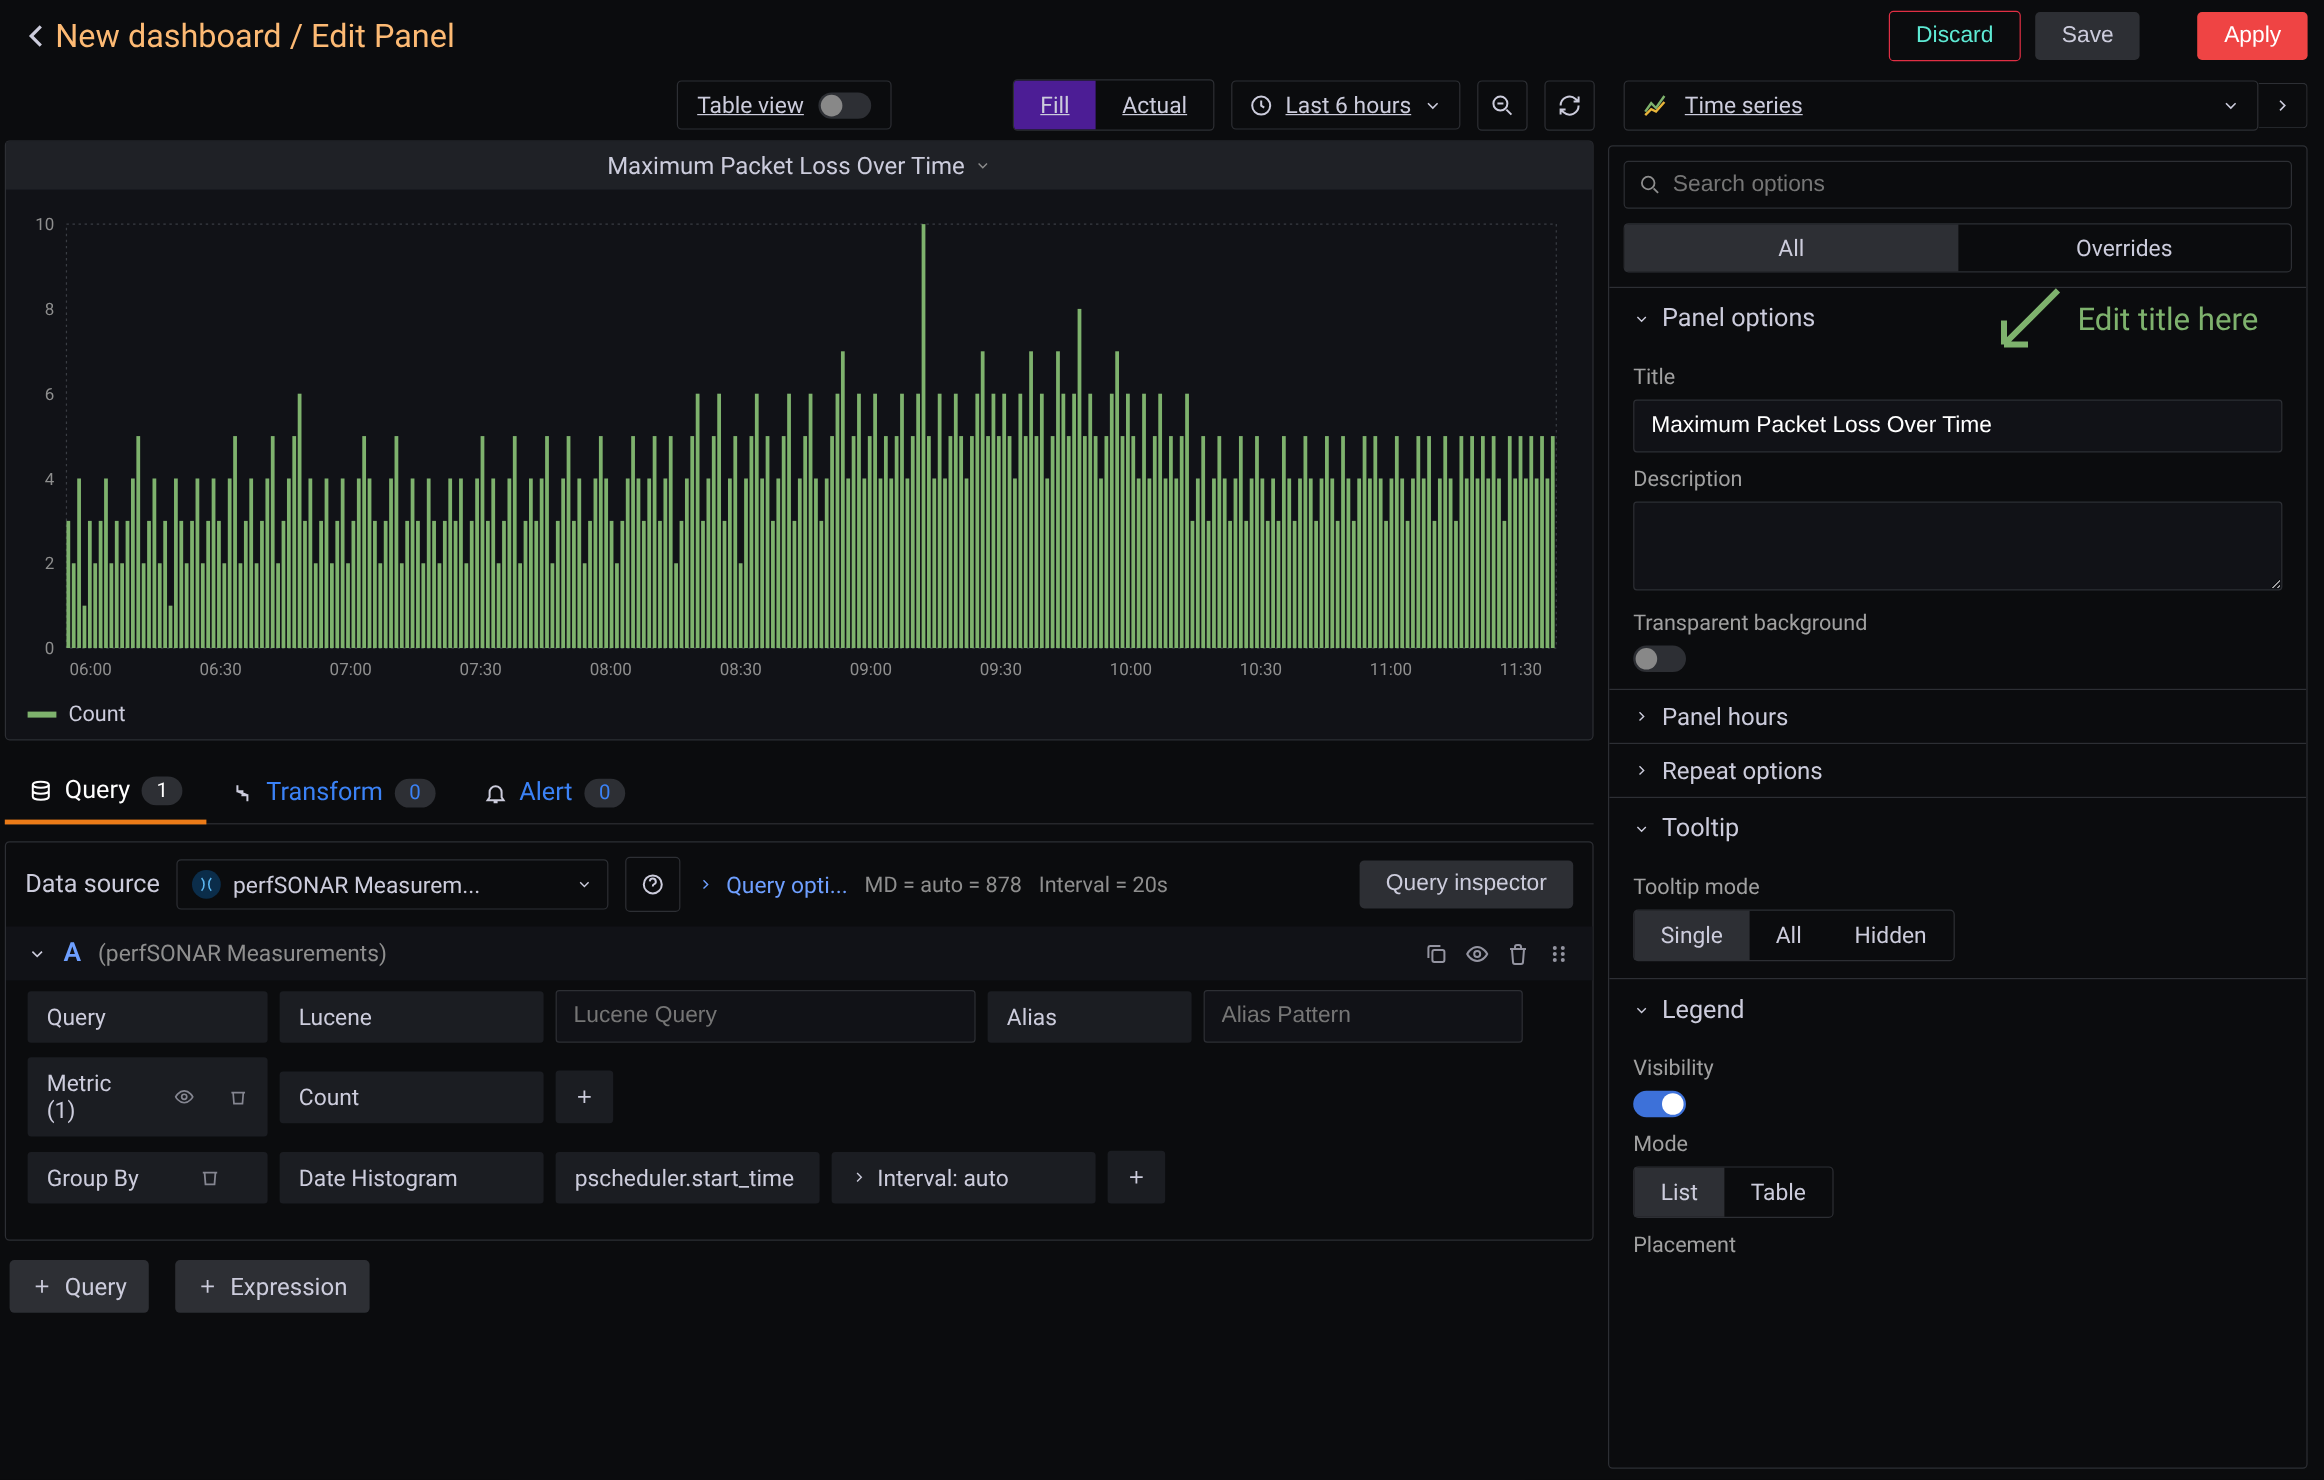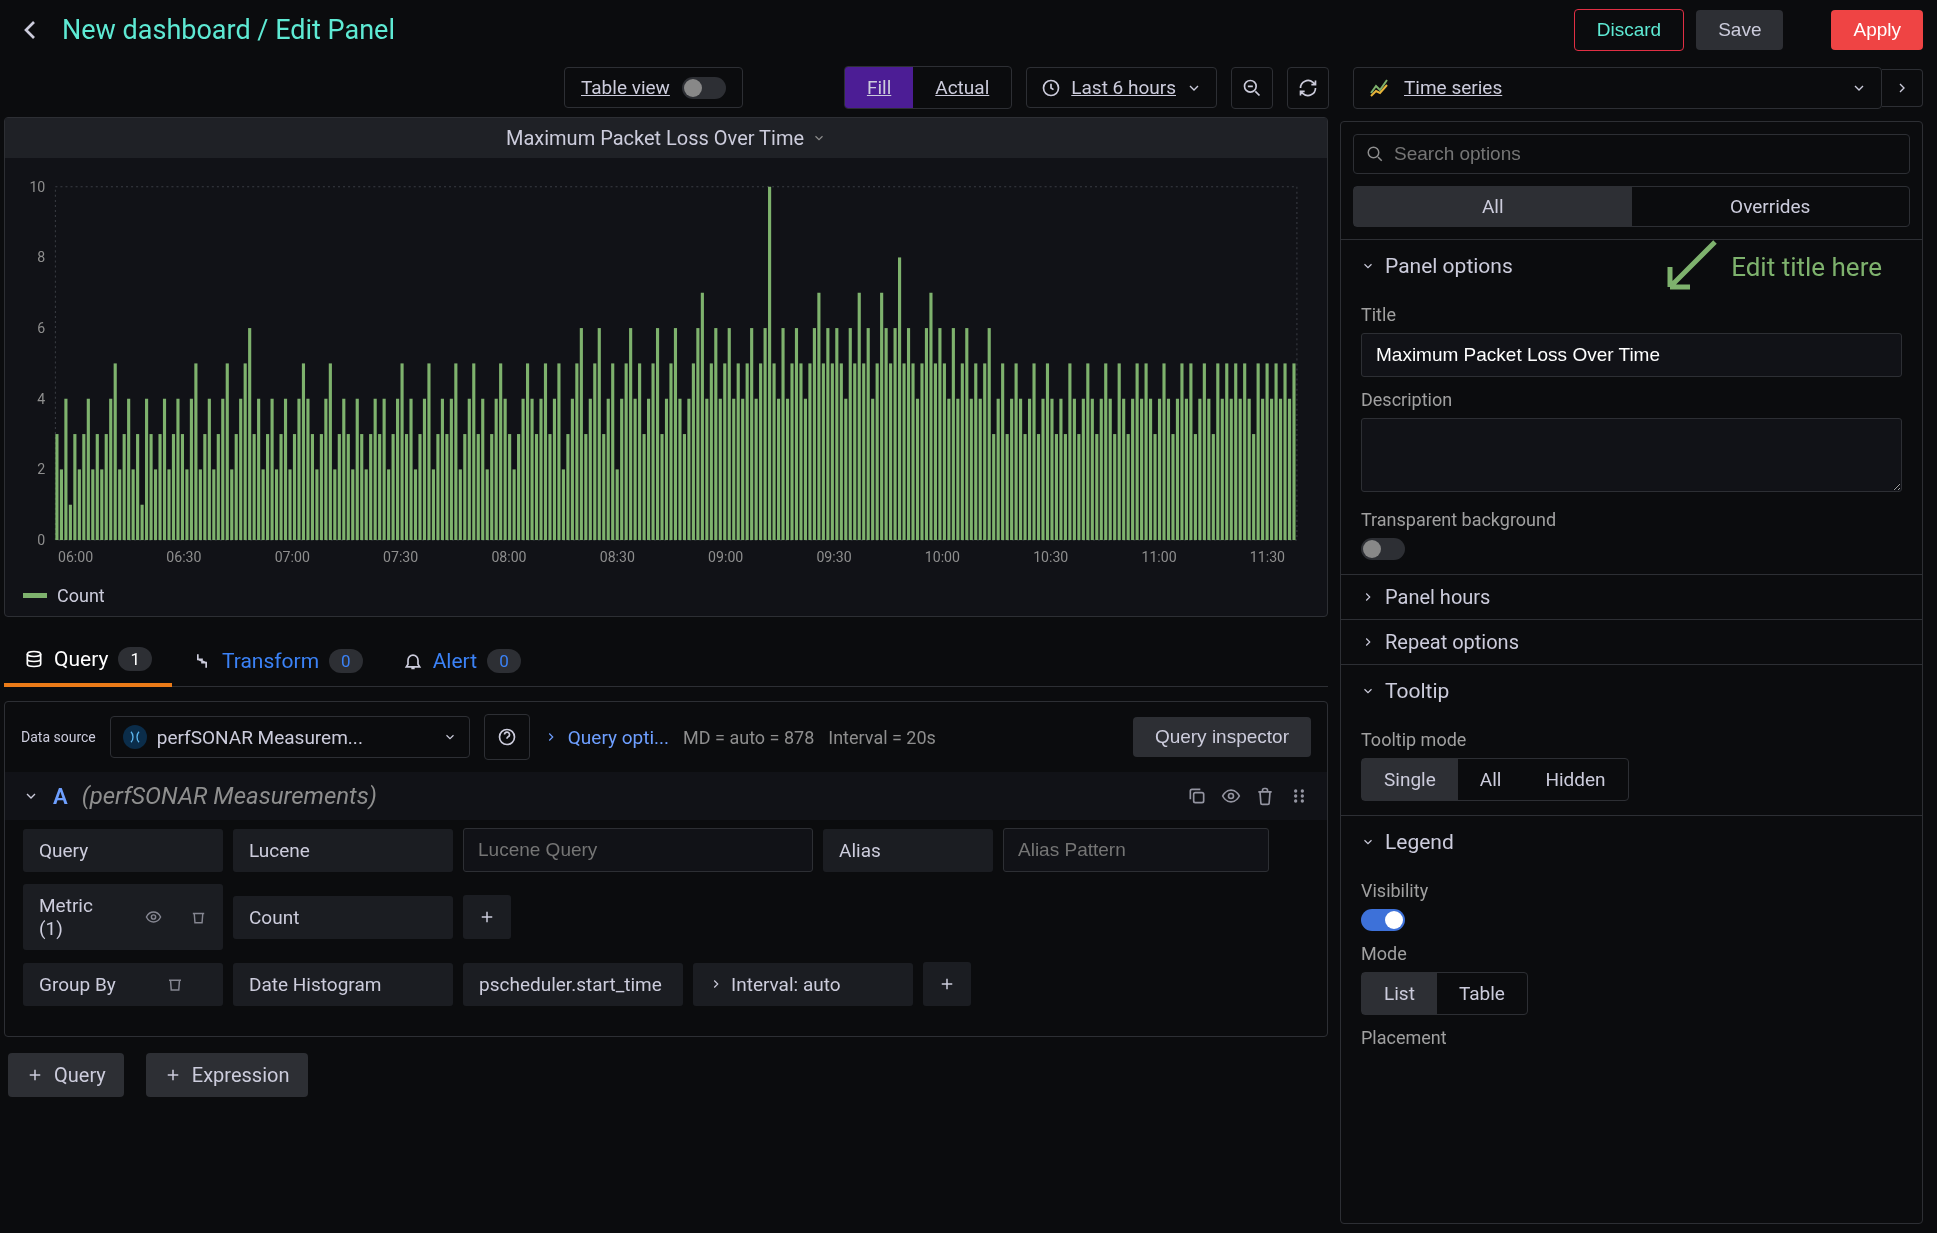--- a/index.html
+++ b/index.html
@@ -12,21 +12,21 @@
   height: 1233px;
   overflow: hidden;
 }
 svg { display: block; }
 
 
 .topbar {
   display: flex; align-items: center; height: 60px; padding: 6px 14px;
 }
 .back-arrow { width: 32px; height: 32px; cursor: pointer; }
-.breadcrumb { font-size: 27px; color: #5eead4; margin-left: 16px; flex: 1; }
+.breadcrumb { font-size: 27px; color: #fdba74; flex: 1; }
 .btn {
   padding: 9px 22px; border-radius: 4px; font-size: 19px; cursor: pointer;
   border: none; background: transparent; color: #ccccdc; margin-left: 12px;
 }
 .btn.discard { border: 1px solid #e02f44; color: #5eead4; }
 .btn.save    { background: #2d2f34; }
 .btn.apply   { background: #ef4444; color: #fff; margin-left: 48px; }
 
 
 .toolbar2 {
@@ -79,31 +79,31 @@
 
 
 .qtab-row { display:flex; border-bottom:1px solid #2d2f34; margin-top: 18px; }
 .qtab { display:flex; align-items:center; gap:10px; padding:12px 20px; cursor:pointer; color:#3b82f6; font-size:21px; }
 .qtab.active { border-bottom:4px solid #eb7b18; color:#fff; margin-bottom:-1px; }
 .badge { background:#2d2f34; border-radius:12px; padding:2px 12px; font-size:17px; }
 
 
 .query-area { border:1px solid #2d2f34; border-radius:4px; margin-top:14px; padding: 0; }
 .qrow1 { display:flex; align-items:center; gap:14px; padding:12px 16px; }
-.ds-label { font-size:14px; }
+.ds-label { font-size:21px; }
 .ds-select { display:flex; align-items:center; gap:10px; border:1px solid #2d2f34; border-radius:4px; padding:8px 12px; cursor:pointer; width:360px; }
 .ds-icon { width:24px; height:24px; background:#0b2d4a; border-radius:50%; display:flex; align-items:center; justify-content:center; }
 .help-btn { border:1px solid #2d2f34; border-radius:4px; width:46px; height:46px; display:flex; align-items:center; justify-content:center; cursor:pointer; }
 .qopt { display:flex; align-items:center; gap:10px; color:#6e9fff; cursor:pointer; }
 .md-text { color:#8e8e8e; font-size:18px; }
 .qinspector { margin-left:auto; }
 
 .qblock-hdr { display:flex; align-items:center; gap:14px; padding:10px 18px; background:#111217; }
 .qletter { color:#6e9fff; font-size:22px; font-weight:600; }
-.qsource { color:#8e8e8e; font-style:italic; font-size:24px; }
+.qsource { color:#8e8e8e; font-size:19px; }
 .qactions { margin-left:auto; display:flex; gap:14px; }
 .qaction { cursor:pointer; opacity:0.7; }
 
 .qgrid { padding: 8px 18px 18px; }
 .qline { display:flex; gap:10px; margin-bottom:12px; align-items:center; }
 .qcell { background:#1b1d22; border-radius:3px; padding:10px 16px; font-size:19px; color:#ccccdc; }
 .qcell.label { width:200px; }
 .qcell.wide  { width:220px; }
 .qinput { background:#111217; border:1px solid #2d2f34; border-radius:3px; padding:10px 14px; font-size:19px; color:#8e8e8e; }
 .qinput.w350 { width:350px; }

